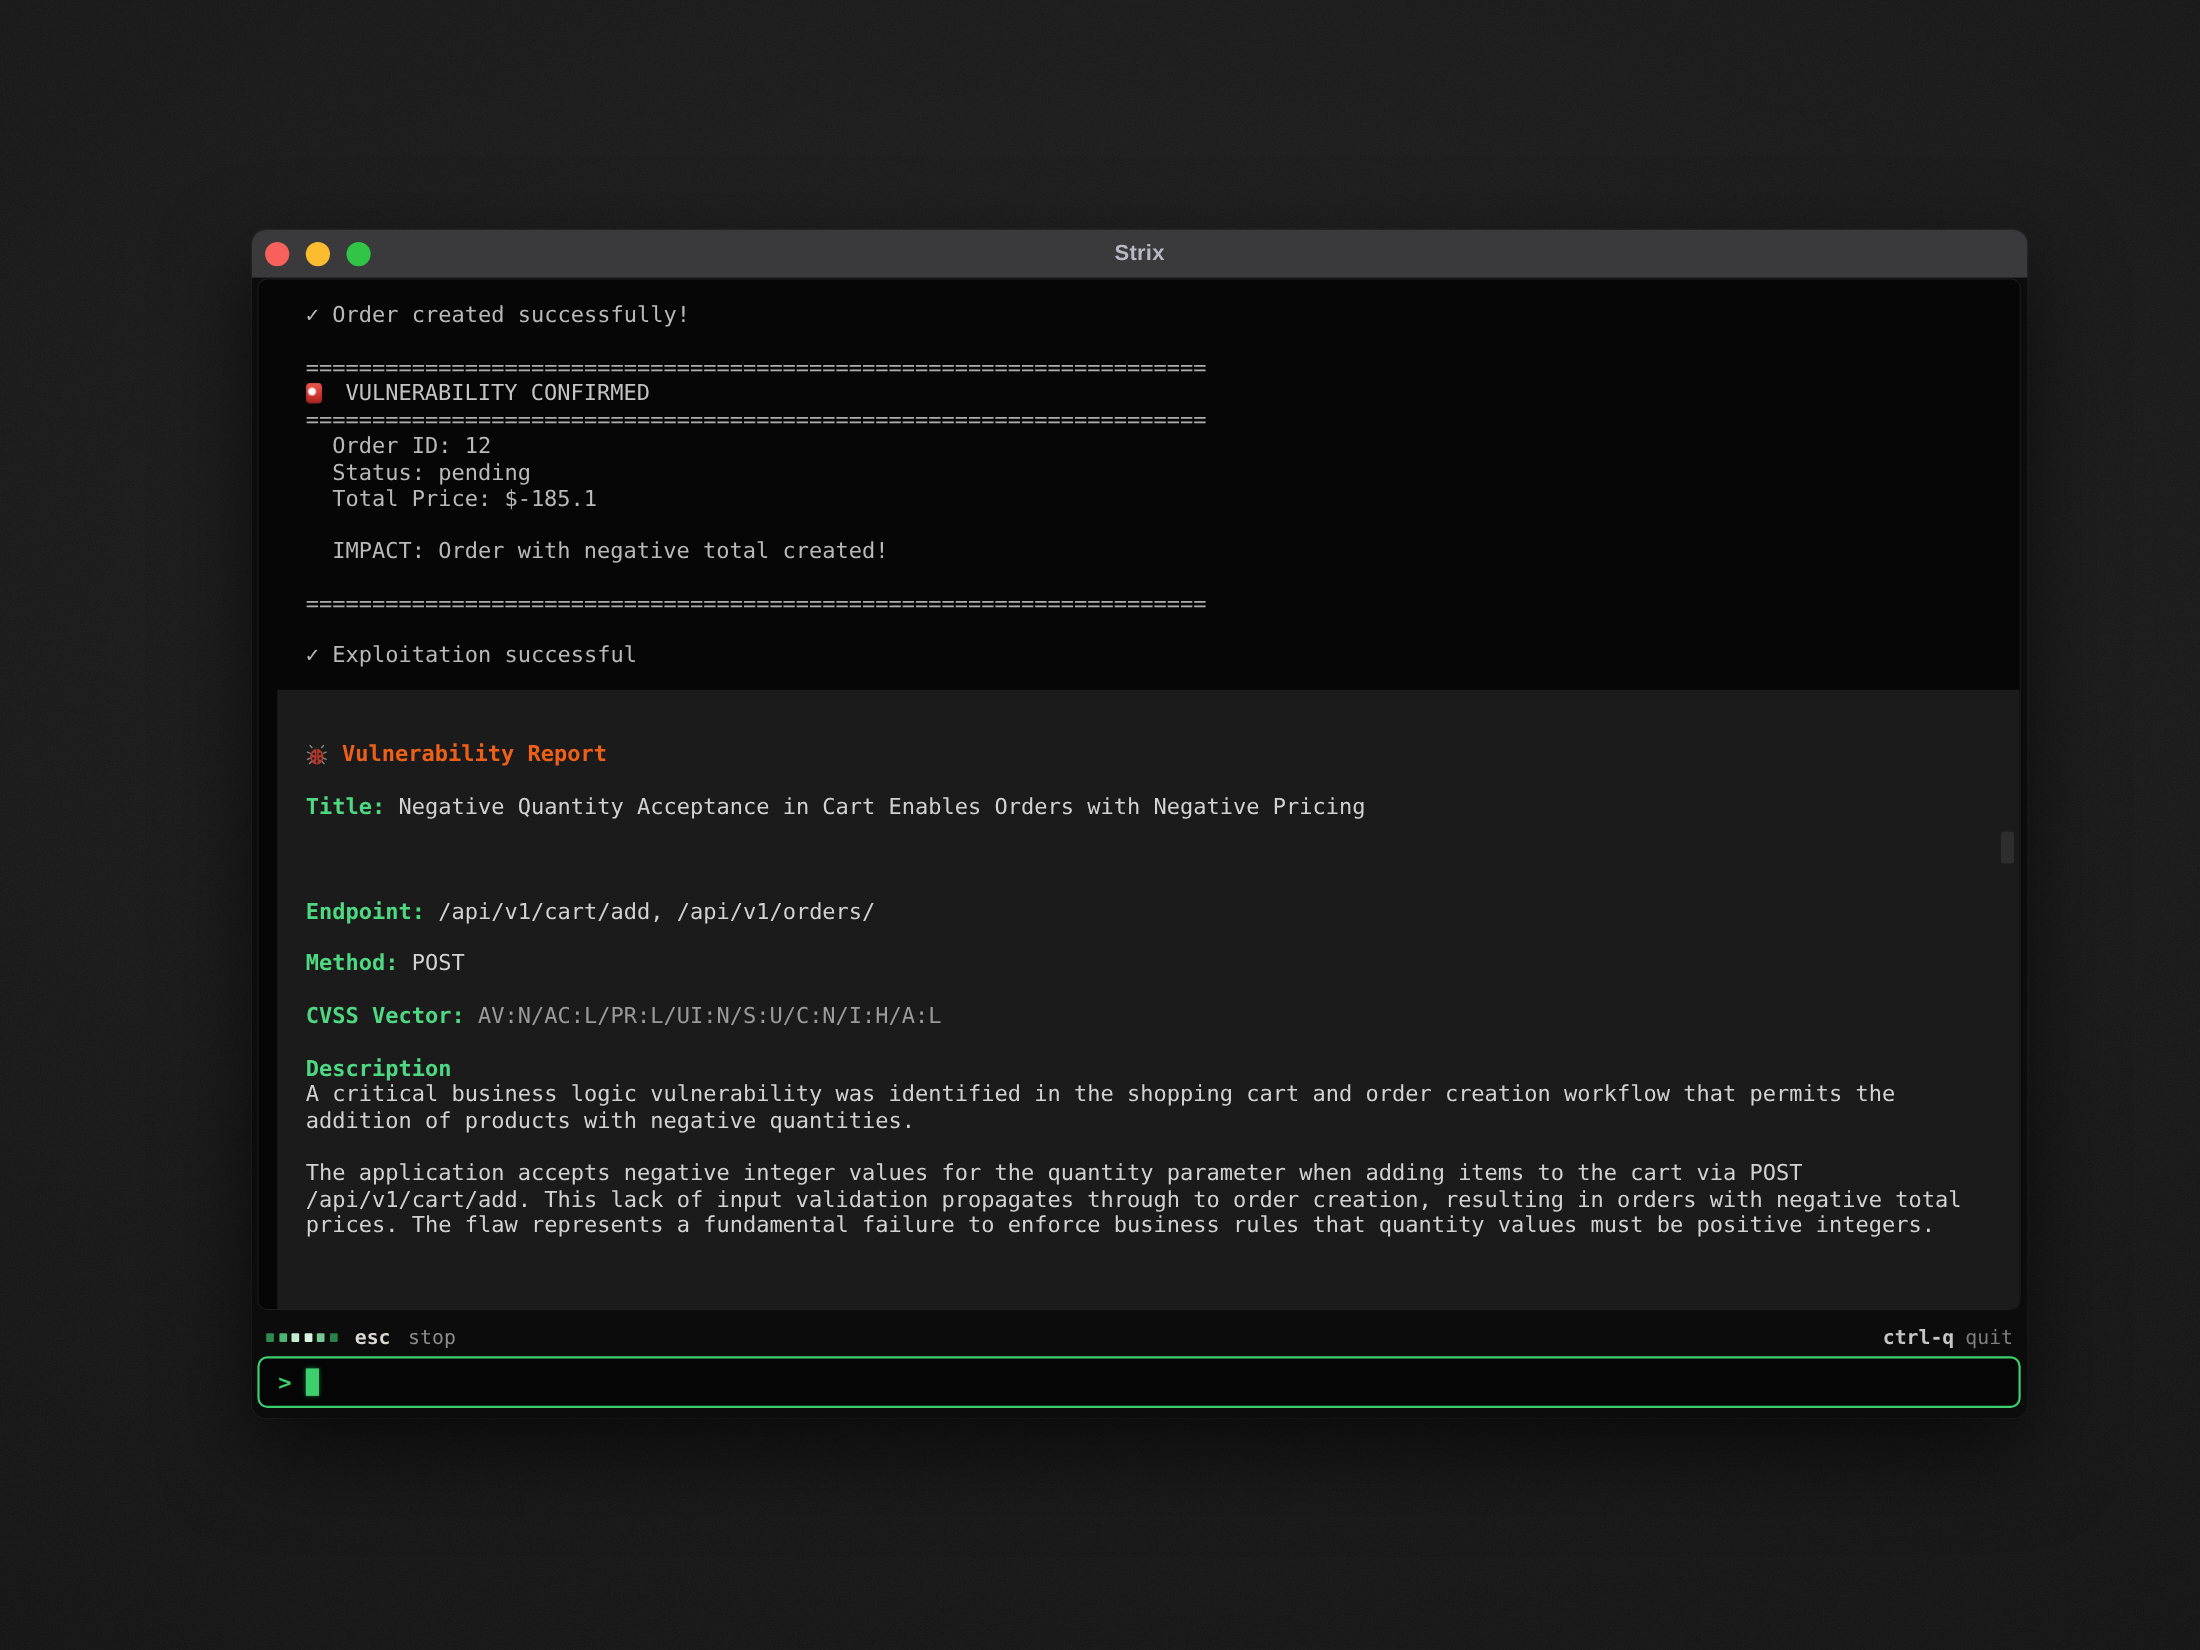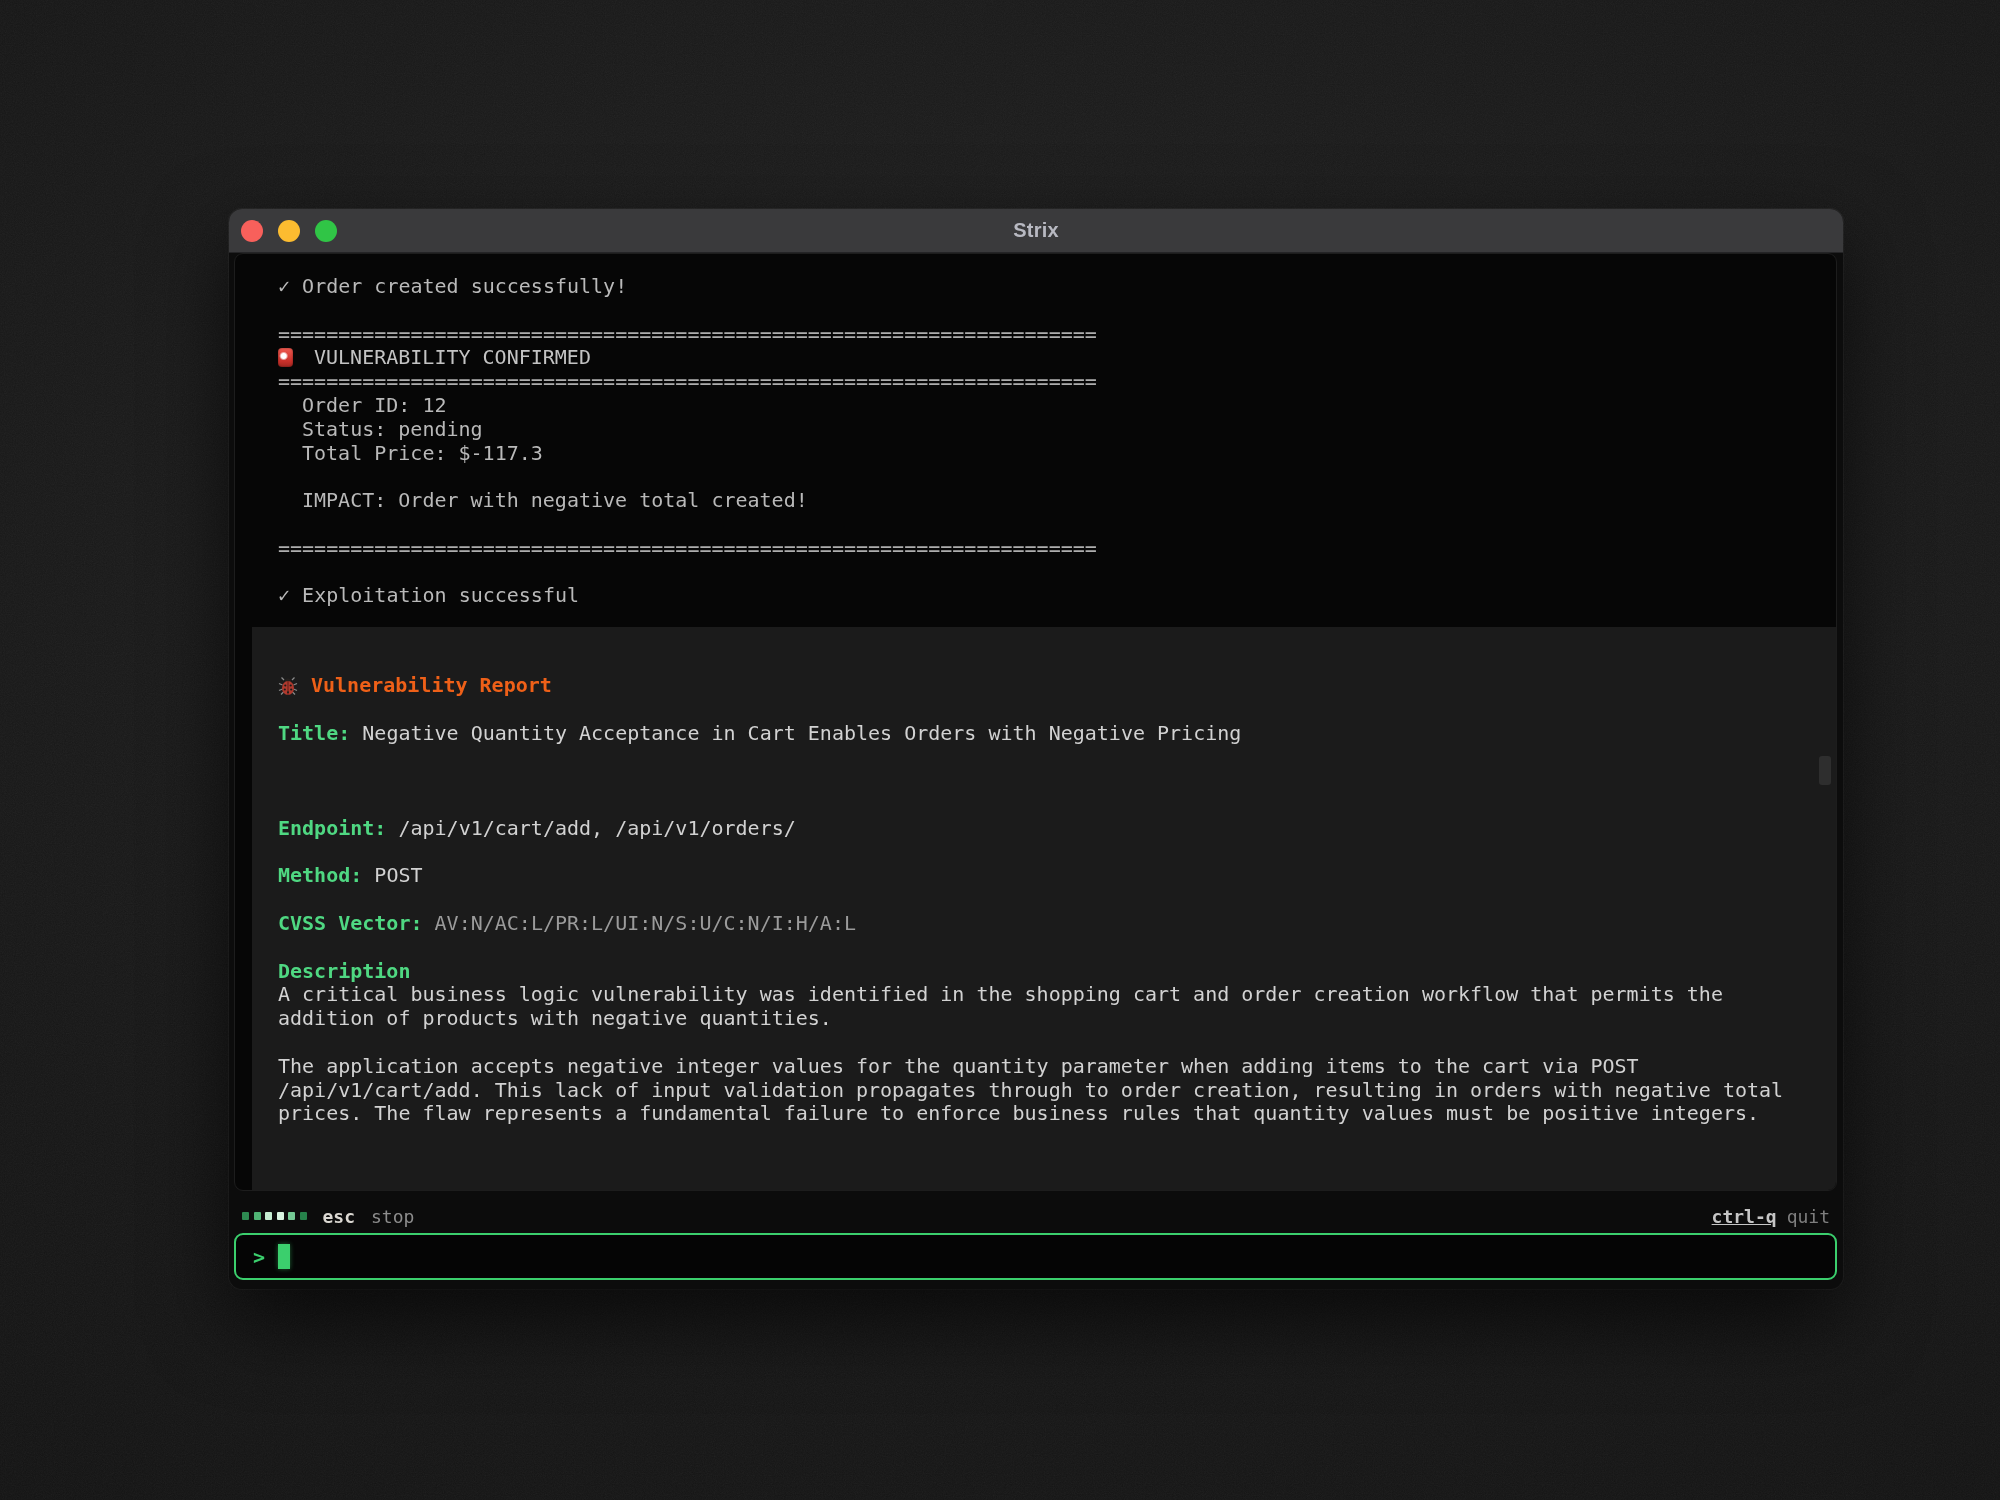--- a/index.html
+++ b/index.html
@@ -75,21 +75,21 @@
     display:flex; align-items:center; font-size:18px;
   }
   .spinner { display:flex; align-items:center; gap:4.5px; margin-right:16px; }
   .sq { width:7px; height:8px; display:inline-block; border-radius:1px; }
   .key-label { color:#dcd9d3; font-weight:bold; }
   .key-action { color:#8d8d8d; margin-left:16px; }
   .hint-right {
     position:absolute; right:13px; top:995px; height:24px;
     display:flex; align-items:center; font-size:18px;
   }
-  .key-label2 { color:#c6c6c6; font-weight:bold;text-decoration:underline; }
+  .key-label2 { color:#c6c6c6; font-weight:bold; }
   .key-action2 { color:#7e7e7e; margin-left:10px; }
 
   
   .input-box {
     position:absolute; left:5px; right:6px; top:1024px; height:47px;
     border:2px solid #3bcf6d; border-radius:9px; background:#050505;
     display:flex; align-items:center; padding-left:17px; cursor:text;
   }
   .prompt { color:#3bcf6d; font-weight:bold; font-size:20px; line-height:1; }
   .cursor {
@@ -124,21 +124,21 @@
 
   <div class="terminal">
     <div class="log">
       <div class="line"><span class="check">✓</span> <span>Order created successfully!</span></div>
       <div class="line"></div>
       <div class="line sep">====================================================================</div>
       <div class="line"><span class="siren"></span><span class="confirm-text">VULNERABILITY CONFIRMED</span></div>
       <div class="line sep">====================================================================</div>
       <div class="line ind">Order ID: 12</div>
       <div class="line ind">Status: pending</div>
-      <div class="line ind">Total Price: $-117.3</div>
+      <div class="line ind">Total Price: $-185.1</div>
       <div class="line"></div>
       <div class="line ind">IMPACT: Order with negative total created!</div>
       <div class="line"></div>
       <div class="line sep">====================================================================</div>
       <div class="line"></div>
       <div class="line"><span class="check">✓</span> <span>Exploitation successful</span></div>
     </div>
 
     <div class="report-panel">
       <div class="rline"><span class="bug"><svg width="20" height="20" viewBox="0 0 20 20">

